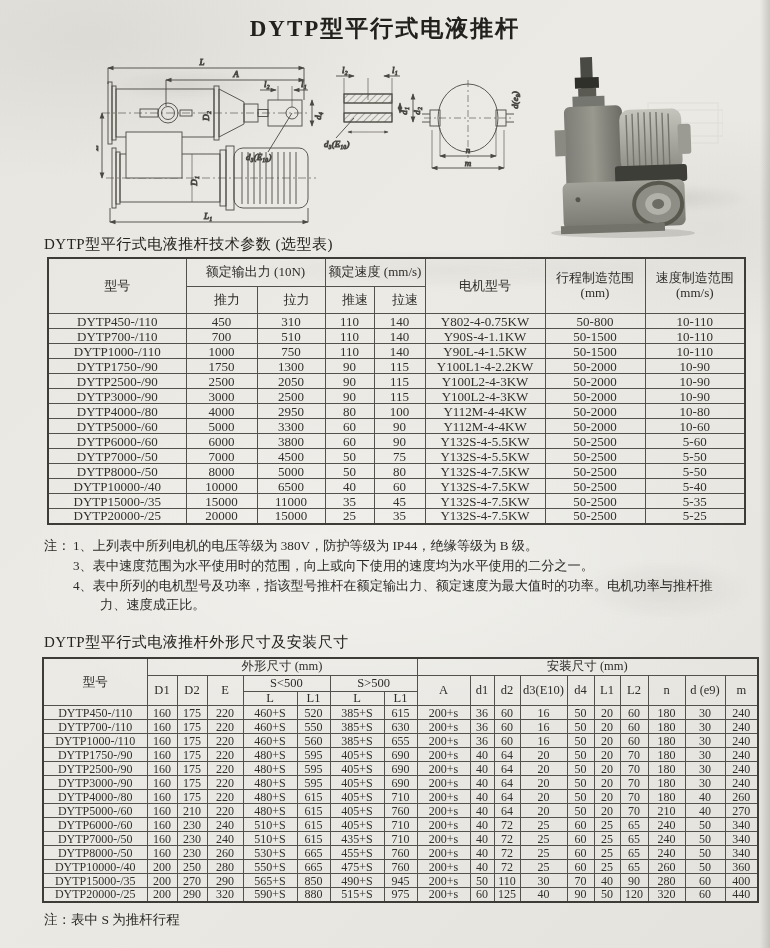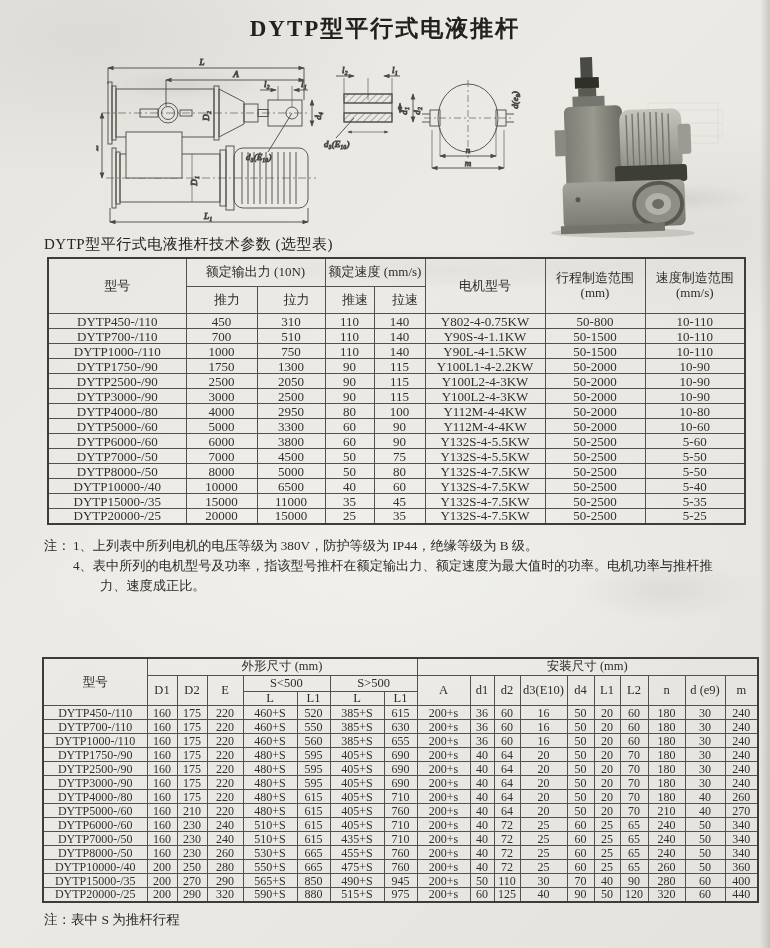--- a/index.html
+++ b/index.html
@@ -428,24 +428,26 @@
           <td>50-2500</td>
           <td>5-25</td>
         </tr>
       </tbody>
   </table>
 
   <div class="notes">
     <span class="label">注：</span>
     <div class="items">
         <div class="note-item">1、上列表中所列电机的电压等级为 380V，防护等级为 IP44，绝缘等级为 B 级。</div>
+        <div class="note-item">3、表中速度范围为水平使用时的范围，向上或向下使用的速度均为水平使用的二分之一。</div>
         <div class="note-item">4、表中所列的电机型号及功率，指该型号推杆在额定输出力、额定速度为最大值时的功率。电机功率与推杆推力、速度成正比。</div>
       </div>
   </div>
 
+  <div class="sec-title s2">DYTP型平行式电液推杆外形尺寸及安装尺寸</div>
 
   <table class="dims">
     <colgroup>
       <col style="width:104px">
         <col style="width:30px">
         <col style="width:30px">
         <col style="width:36px">
       <col style="width:54px">
         <col style="width:33px">
         <col style="width:54px">

